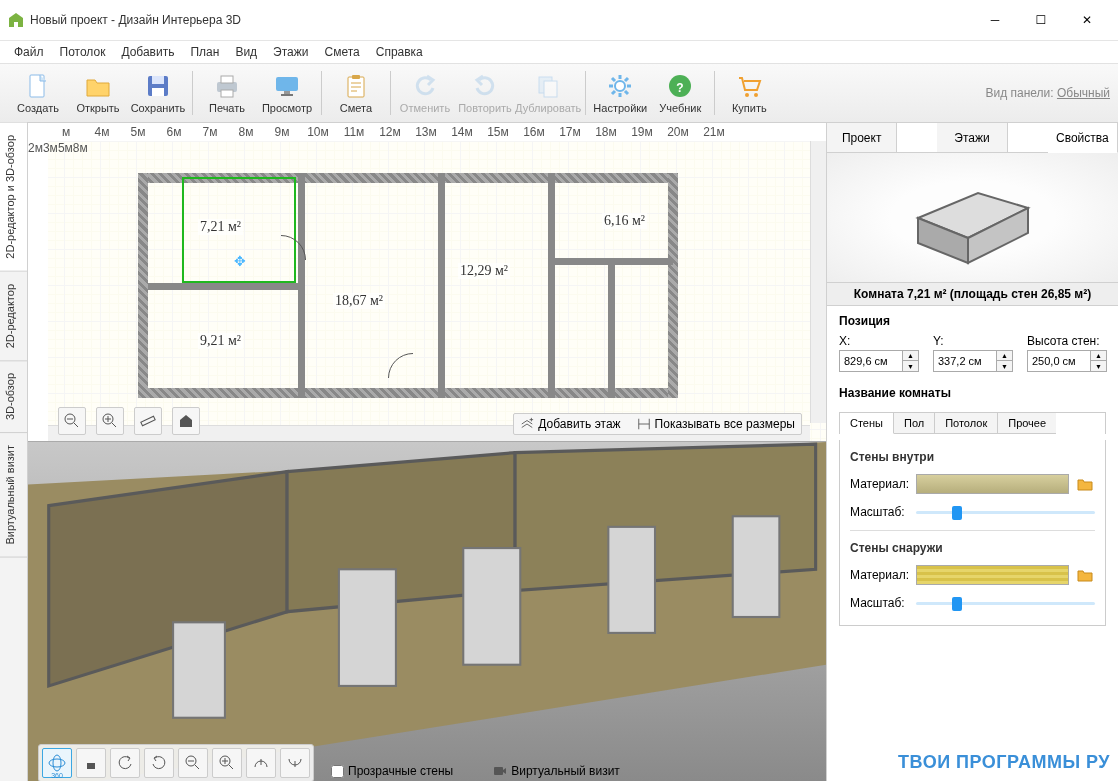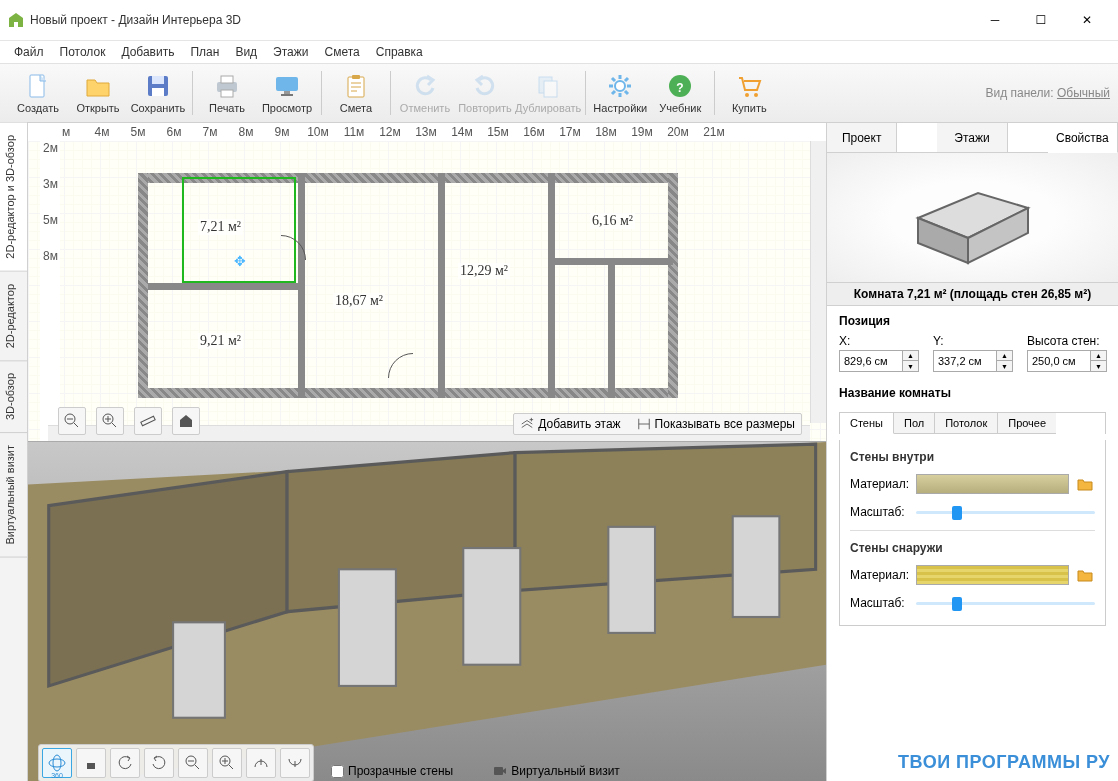--- a/index.html
+++ b/index.html
@@ -32,21 +32,21 @@
 .left-tabs { width: 28px; background: #f3f3f3; border-right: 1px solid #d0d0d0; display: flex; flex-direction: column; }
 .vtab { flex: 0 0 auto; writing-mode: vertical-rl; transform: rotate(180deg); padding: 12px 4px; font-size: 11px; text-align: center; border-top: 1px solid #d0d0d0; color: #333; cursor: default; }
 .vtab.active { background: #fff; }
 
 .work { flex: 1; display: flex; flex-direction: column; background: #fff; position: relative; }
 
 
 .ruler-x { height: 18px; display: flex; align-items: center; font-size: 10px; color: #555; padding-left: 20px; background: #fff; }
 .ruler-x span { flex: 0 0 36px; text-align: center; }
 .plan-area { position: relative; height: 300px; background-image: linear-gradient(#f5f5f5 1px, transparent 1px), linear-gradient(90deg, #f5f5f5 1px, transparent 1px), linear-gradient(#fcfbef 1px, transparent 1px), linear-gradient(90deg, #fcfbef 1px, transparent 1px); background-size: 36px 36px,36px 36px,9px 9px,9px 9px; background-color: #fffef7; overflow: hidden; }
-.ruler-y { position: absolute; left: 12px; top: 0; bottom: 0; width: 20px; background: #fff; display: flex; flex-direction: column; font-size: 10px; color: #555; text-align: right; padding-right: 2px; z-index: 2; }
+.ruler-y { position: absolute; left: 0; top: 0; bottom: 0; width: 20px; background: #fff; display: flex; flex-direction: row; font-size: 10px; color: #555; text-align: right; padding-right: 2px; z-index: 2; }
 .ruler-y span { height: 36px; }
 .plan-content { position: absolute; left: 110px; top: 32px; width: 540px; height: 225px; }
 .wall { position: absolute; background: #888; }
 .wall.ext { background: repeating-linear-gradient(45deg,#aaa,#aaa 3px,#888 3px,#888 6px); }
 .room-green { position: absolute; border: 2px solid #1fb81f; }
 .room-label { position: absolute; font-size: 14px; font-family: Georgia, serif; color: #333; background: rgba(255,255,255,0.7); padding: 0 2px; }
 .door-arc { position: absolute; border: 1px solid #555; border-radius: 50%; }
 .scroll-v { position: absolute; right: 0; top: 0; bottom: 18px; width: 16px; background: #f0f0f0; border-left: 1px solid #ddd; z-index: 3; }
 .scroll-h { position: absolute; left: 20px; right: 16px; bottom: 0; height: 16px; background: #f0f0f0; border-top: 1px solid #ddd; z-index: 3; }
 .plan-overlay { position: absolute; left: 30px; bottom: 6px; display: flex; gap: 10px; z-index: 4; }
@@ -295,21 +295,21 @@
         <div class="wall" style="left:300px;top:0;width:7px;height:225px"></div>
         <div class="wall" style="left:410px;top:0;width:7px;height:225px"></div>
         <div class="wall" style="left:10px;top:110px;width:155px;height:7px"></div>
         <div class="wall" style="left:410px;top:85px;width:125px;height:7px"></div>
         <div class="wall" style="left:470px;top:85px;width:7px;height:140px"></div>
 
         <div class="room-green" style="left:44px;top:4px;width:114px;height:106px"></div>
         <div style="position:absolute;left:96px;top:80px;width:12px;height:12px;color:#4ab7ff;font-size:14px">✥</div>
 
         <div class="room-label" style="left:60px;top:46px">7,21 м²</div>
-        <div class="room-label" style="left:452px;top:40px">6,16 м²</div>
+        <div class="room-label" style="left:464px;top:40px">6,16 м²</div>
         <div class="room-label" style="left:320px;top:90px">12,29 м²</div>
         <div class="room-label" style="left:195px;top:120px">18,67 м²</div>
         <div class="room-label" style="left:60px;top:160px">9,21 м²</div>
 
         <div class="door-arc" style="left:118px;top:62px;width:50px;height:50px;clip-path:inset(0 0 50% 50%)"></div>
         <div class="door-arc" style="left:250px;top:180px;width:50px;height:50px;clip-path:inset(0 50% 50% 0)"></div>
       </div>
       <div class="scroll-v"></div>
       <div class="scroll-h"></div>
       <div class="plan-overlay">

